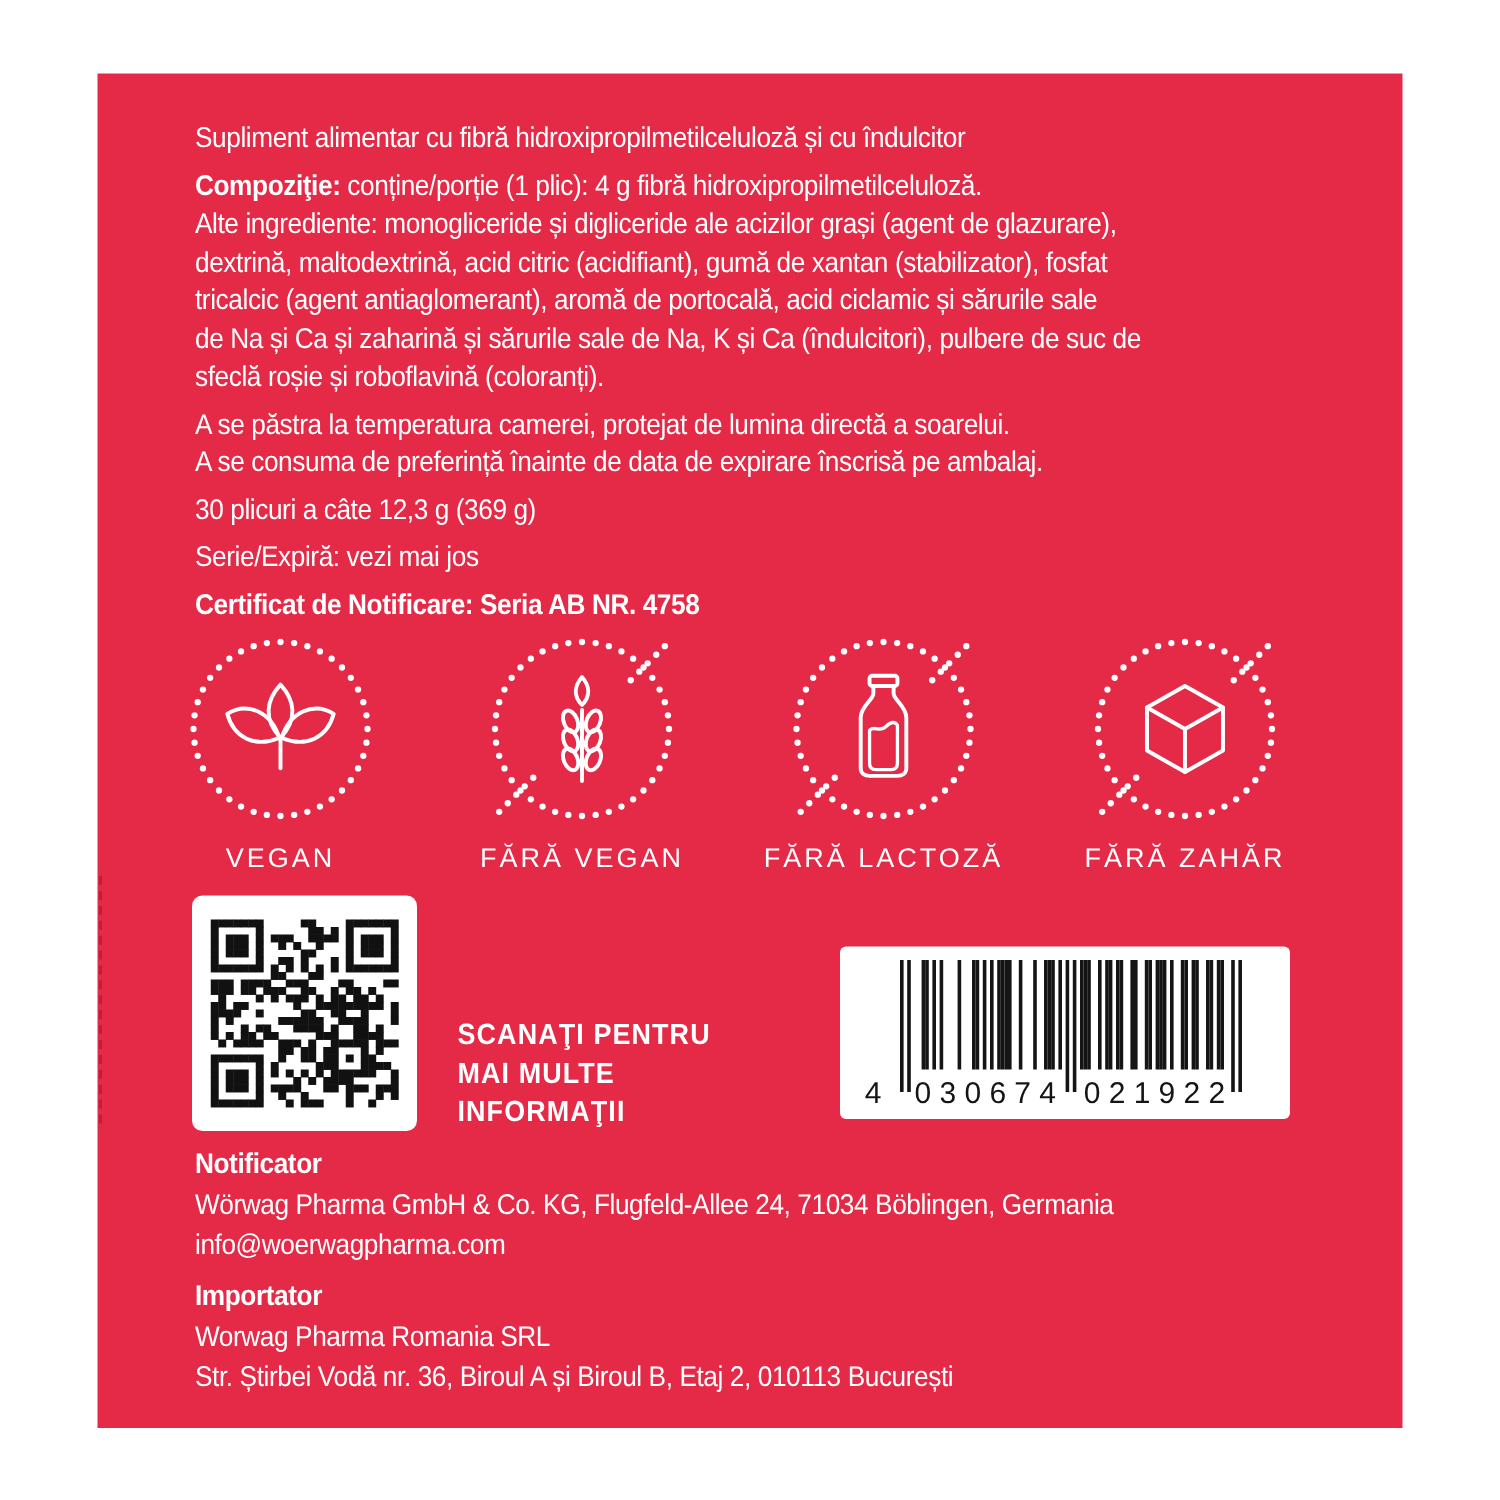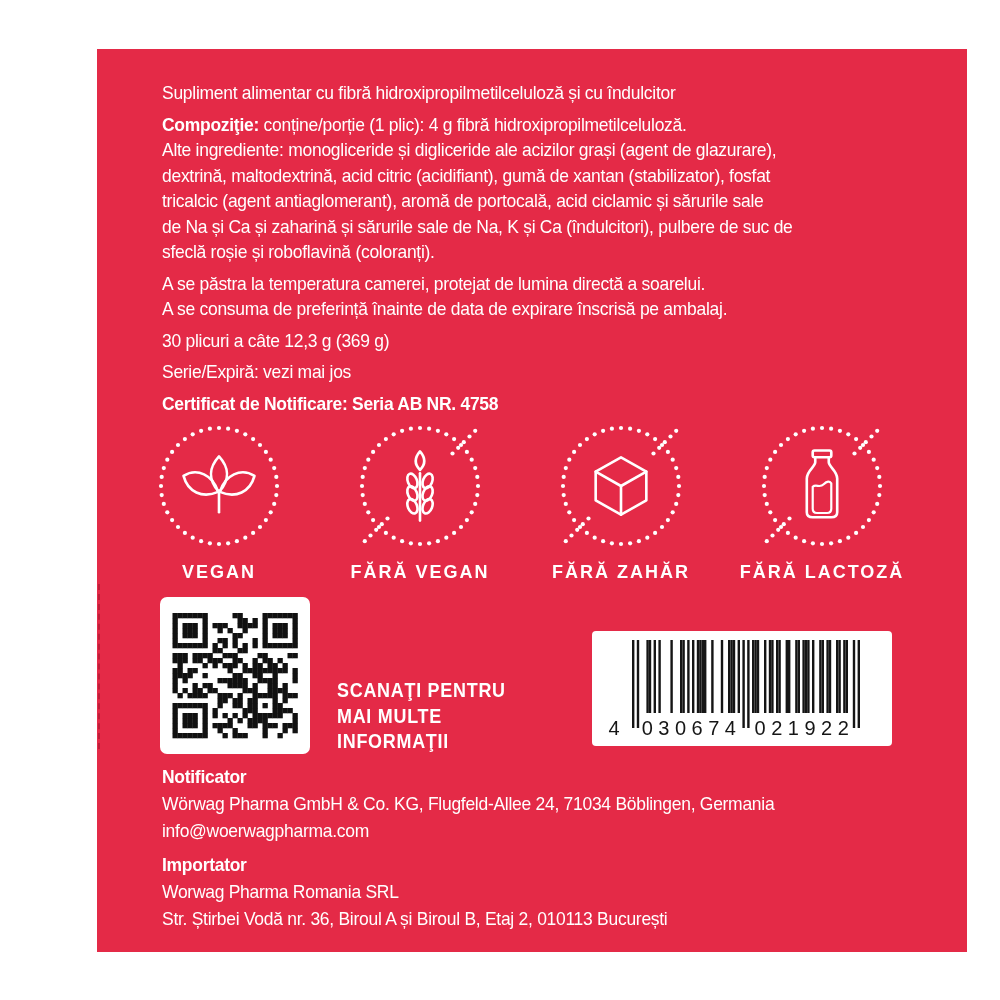--- a/index.html
+++ b/index.html
@@ -1,24 +1,24 @@
 <!DOCTYPE html>
 <html style="--red: #e42a47;"><head>
 <meta charset="utf-8">
 <style>
   html,body{margin:0;padding:0;width:1000px;height:1000px;background:#ffffff;overflow:hidden;}
   body{font-family:"Liberation Sans", sans-serif;}
-  .panel{position:absolute;left:65px;top:49px;width:870px;height:903px;background:var(--red,#e42a47);overflow:hidden;color:#fff;margin-left:32px;}
+  .panel{position:absolute;left:65px;top:49px;width:870px;height:903px;background:var(--red,#e42a47);overflow:hidden;color:#fff;}
   .condense{transform:scaleX(0.92);transform-origin:0 0;}
   .textblock{position:absolute;left:65px;top:31px;font-size:19px;line-height:25.5px;letter-spacing:-0.3px;white-space:nowrap;}
   .para{margin:0 0 6px 0;}
   .b{font-weight:bold;}
   .footer{position:absolute;left:65px;top:714px;font-size:19px;line-height:27px;letter-spacing:-0.3px;white-space:nowrap;}
   .footer .blockgap{height:7px;}
-  .badges{position:absolute;left:27px;top:352px;display:flex;gap:11px;font-weight:bold;}
+  .badges{position:absolute;left:27px;top:352px;display:flex;gap:11px;}
   .badge{width:190px;display:flex;flex-direction:column;align-items:center;}
   .badge-art{position:relative;width:170px;height:170px;}
   .badge-art svg{position:absolute;left:0;top:0;}
   .badge-art .glyph{left:47px;top:47px;width:76px;height:76px;}
   .badge-label{margin-top:-9px;font-size:18px;letter-spacing:2px;white-space:nowrap;}
   .qr-box{position:absolute;left:63px;top:548px;width:150px;height:157px;background:#fff;border-radius:7px;}
   .qr-box svg{display:block;}
   .scan-caption{position:absolute;left:240px;top:629px;font-size:19.5px;line-height:25.5px;font-weight:bold;letter-spacing:0.8px;white-space:nowrap;}
   .barcode-box{position:absolute;left:495px;top:582px;width:300px;height:115px;background:#fff;border-radius:4px;}
   .crease{position:absolute;left:1px;top:535px;height:165px;width:0;border-left:2px dashed rgba(110,0,25,0.30);}
@@ -218,26 +218,26 @@
             <circle cx="-38.2" cy="38.2" r="2.1" fill="#fff"></circle>
             <circle cx="43.8" cy="-43.8" r="2.1" fill="#fff"></circle>
             <circle cx="-43.8" cy="43.8" r="2.1" fill="#fff"></circle>
             <circle cx="49.5" cy="-49.5" r="2.1" fill="#fff"></circle>
             <circle cx="-49.5" cy="49.5" r="2.1" fill="#fff"></circle>
             <circle cx="55.2" cy="-55.2" r="2.1" fill="#fff"></circle>
             <circle cx="-55.2" cy="55.2" r="2.1" fill="#fff"></circle>
           </svg>
         <span class="ring"></span>
         <svg class="glyph" viewBox="-45 -45 90 90">
-          <path d="M0,-34 L30,-17 L30,17 L0,34 L-30,17 L-30,-17 Z"></path>
-          <path d="M-30,-17 L0,0 L30,-17"></path>
-          <path d="M0,0 L0,34"></path>
+          <rect x="-11" y="-42" width="22" height="8" rx="2"></rect>
+          <path d="M-8,-34 L-8,-28 C-8,-23 -18,-18 -18,-9 L-18,31 C-18,35 -15,37 -11,37 L11,37 C15,37 18,35 18,31 L18,-9 C18,-18 8,-23 8,-28 L8,-34"></path>
+          <path class="thin" d="M-11,1 C-7,-3 -3,3 2,-2 C6,-6 9,-6 11,-3 L11,27 C11,30.5 9,32 6,32 L-6,32 C-9,32 -11,30.5 -11,27 Z"></path>
         </svg>
       </div>
-      <div class="badge-label">FĂRĂ ZAHĂR</div>
+      <div class="badge-label">FĂRĂ LACTOZĂ</div>
     </div>
     <div class="badge">
       <div class="badge-art"><svg viewBox="-85 -85 170 170" width="170" height="170">
             <circle cx="58.0" cy="0.0" r="2.1" fill="#fff"></circle>
             <circle cx="57.3" cy="9.1" r="2.1" fill="#fff"></circle>
             <circle cx="55.2" cy="17.9" r="2.1" fill="#fff"></circle>
             <circle cx="51.7" cy="26.3" r="2.1" fill="#fff"></circle>
             <circle cx="46.9" cy="34.1" r="2.1" fill="#fff"></circle>
             <circle cx="41.0" cy="41.0" r="2.1" fill="#fff"></circle>
             <circle cx="34.1" cy="46.9" r="2.1" fill="#fff"></circle>
@@ -280,26 +280,26 @@
             <circle cx="-38.2" cy="38.2" r="2.1" fill="#fff"></circle>
             <circle cx="43.8" cy="-43.8" r="2.1" fill="#fff"></circle>
             <circle cx="-43.8" cy="43.8" r="2.1" fill="#fff"></circle>
             <circle cx="49.5" cy="-49.5" r="2.1" fill="#fff"></circle>
             <circle cx="-49.5" cy="49.5" r="2.1" fill="#fff"></circle>
             <circle cx="55.2" cy="-55.2" r="2.1" fill="#fff"></circle>
             <circle cx="-55.2" cy="55.2" r="2.1" fill="#fff"></circle>
           </svg>
         <span class="ring"></span>
         <svg class="glyph" viewBox="-45 -45 90 90">
-          <rect x="-11" y="-42" width="22" height="8" rx="2"></rect>
-          <path d="M-8,-34 L-8,-28 C-8,-23 -18,-18 -18,-9 L-18,31 C-18,35 -15,37 -11,37 L11,37 C15,37 18,35 18,31 L18,-9 C18,-18 8,-23 8,-28 L8,-34"></path>
-          <path class="thin" d="M-11,1 C-7,-3 -3,3 2,-2 C6,-6 9,-6 11,-3 L11,27 C11,30.5 9,32 6,32 L-6,32 C-9,32 -11,30.5 -11,27 Z"></path>
+          <path d="M0,-34 L30,-17 L30,17 L0,34 L-30,17 L-30,-17 Z"></path>
+          <path d="M-30,-17 L0,0 L30,-17"></path>
+          <path d="M0,0 L0,34"></path>
         </svg>
       </div>
-      <div class="badge-label">FĂRĂ LACTOZĂ</div>
+      <div class="badge-label">FĂRĂ ZAHĂR</div>
     </div>
   </div>
 
   <div class="qr-box">
       <svg viewBox="0 0 150 157" width="150" height="157">
         <rect x="12.5" y="16" width="5.3" height="5.3" fill="#111"></rect>
         <rect x="17.5" y="16" width="5.3" height="5.3" fill="#111"></rect>
         <rect x="22.5" y="16" width="5.3" height="5.3" fill="#111"></rect>
         <rect x="27.5" y="16" width="5.3" height="5.3" fill="#111"></rect>
         <rect x="32.5" y="16" width="5.3" height="5.3" fill="#111"></rect>

